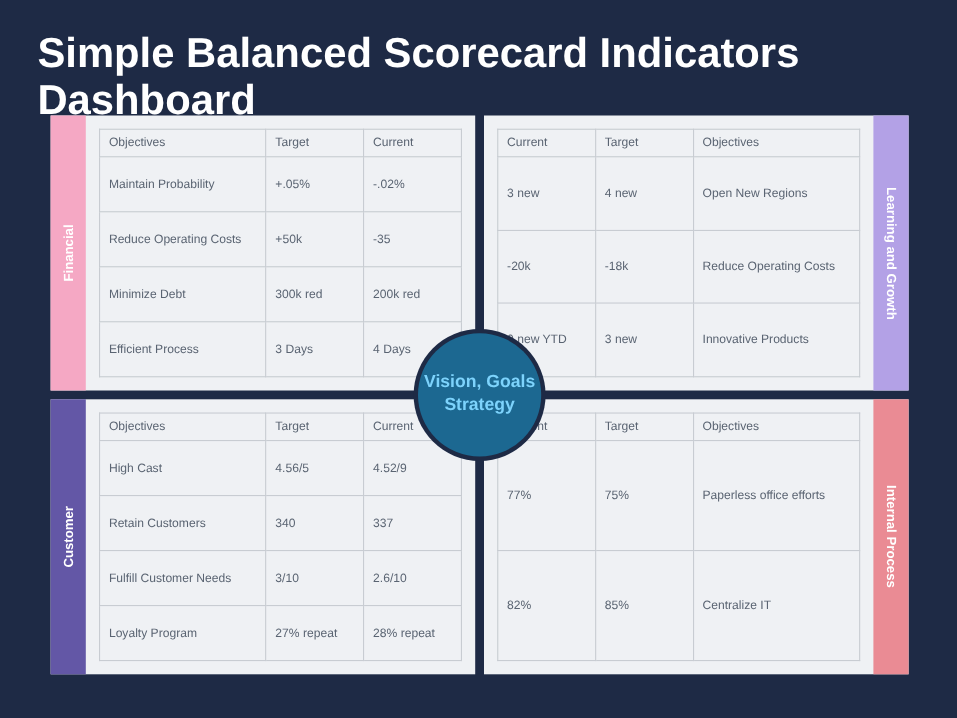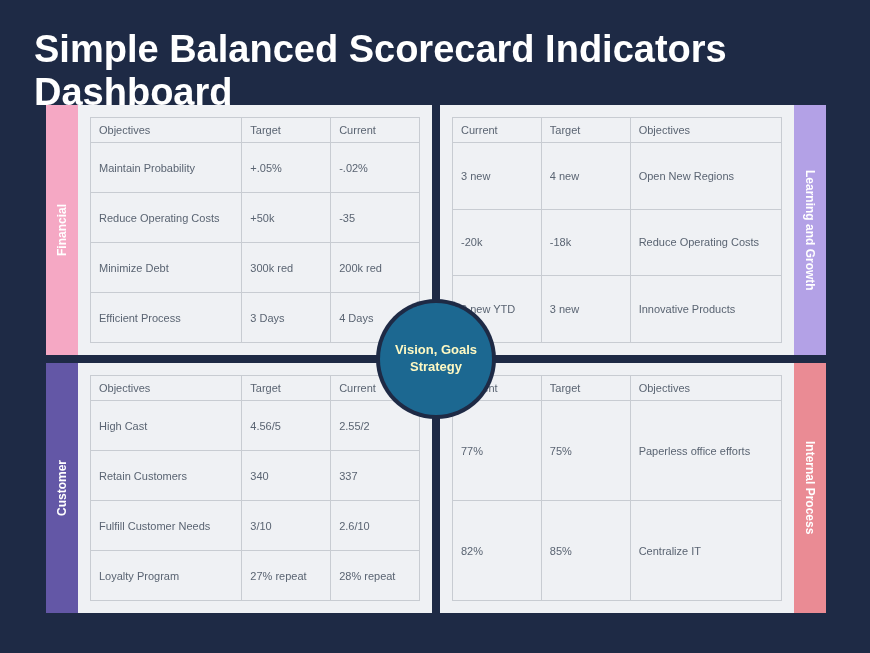--- a/index.html
+++ b/index.html
@@ -77,22 +77,22 @@
     position: absolute;
     top: 50%; left: 50%;
     width: 112px; height: 112px;
     margin-left: -56px; margin-top: -56px;
     background: #1c6891;
     border-radius: 50%;
     display: flex;
     align-items: center;
     justify-content: center;
     text-align: center;
-    color: #fef9c3;
-    font-size: 13px;
+    color: #7dd3fc;
+    font-size: 16px;
     font-weight: 600;
     line-height: 1.3;
     z-index: 10;
     pointer-events: none;
     box-shadow: 0 0 0 4px #1e2a45;
   }
 </style>
 </head>
 <body>
 
@@ -177,21 +177,21 @@
             <tr>
           <td class="wide">Objectives</td>
           <td class="nar">Target</td>
           <td class="nar">Current</td>
         </tr>
           </thead>
         <tbody>
           <tr>
             <td>High Cast</td>
             <td>4.56/5</td>
-            <td>2.55/2</td>
+            <td>4.52/9</td>
           </tr>
           <tr>
             <td>Retain Customers</td>
             <td>340</td>
             <td>337</td>
           </tr>
           <tr>
             <td>Fulfill Customer Needs</td>
             <td>3/10</td>
             <td>2.6/10</td>

